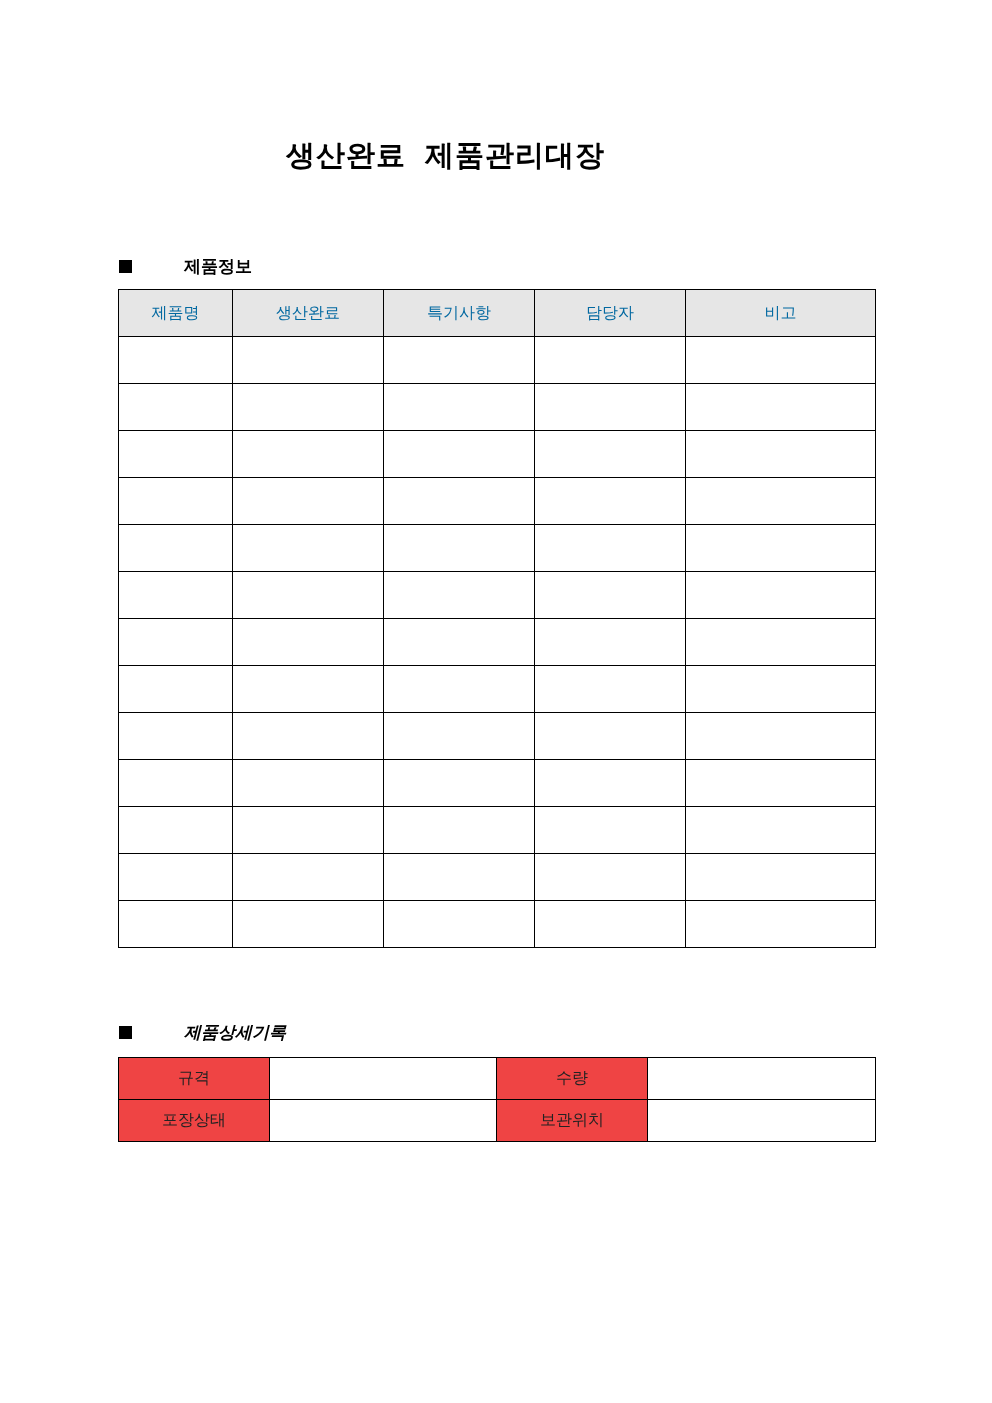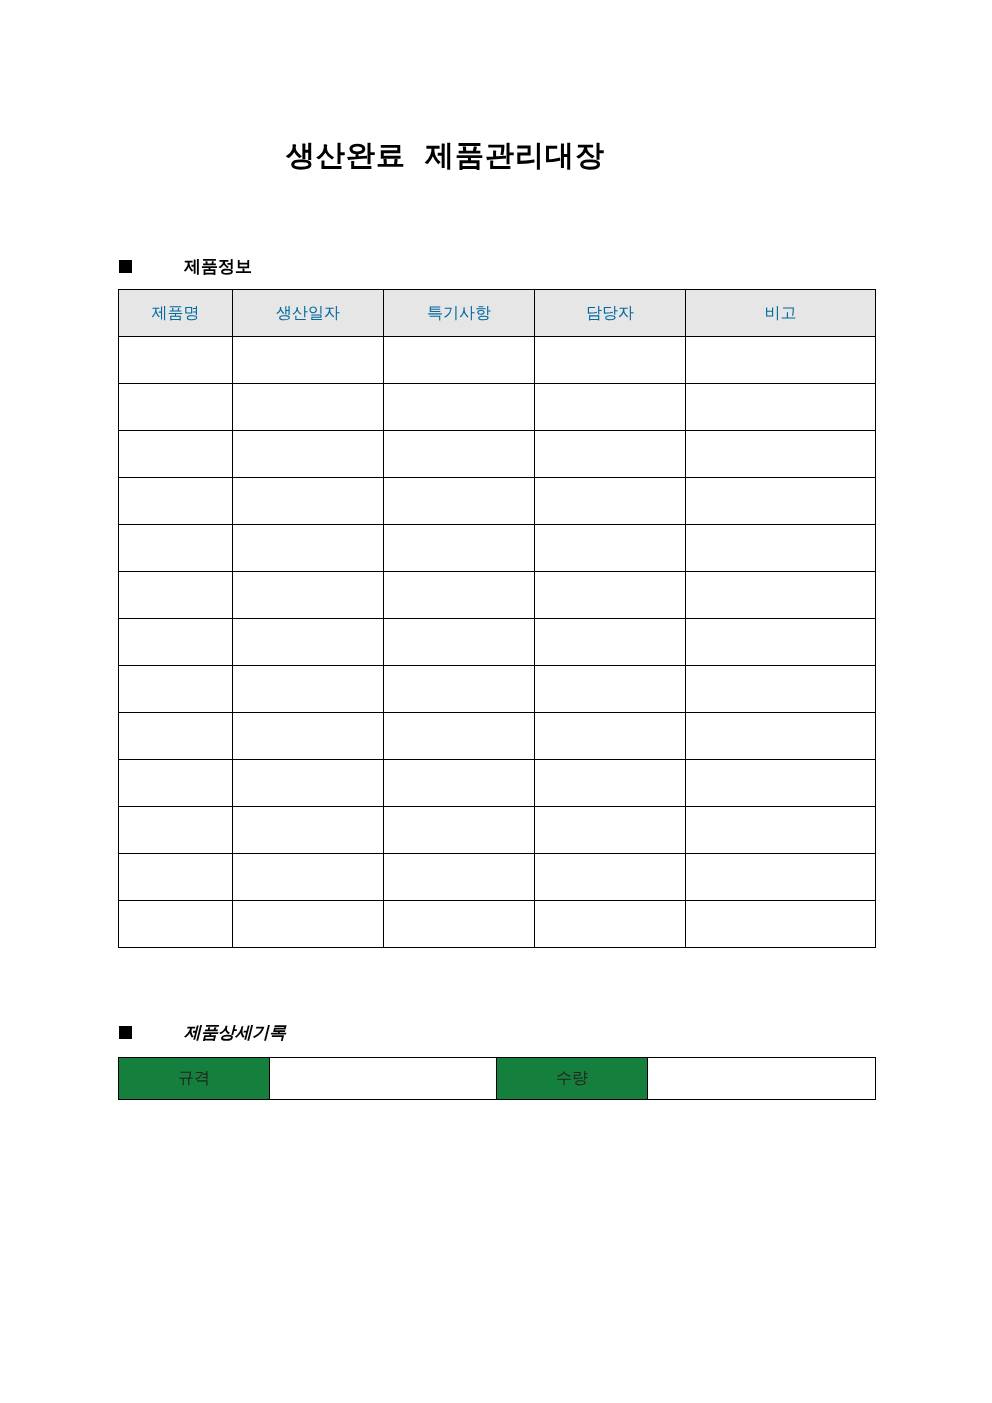--- a/index.html
+++ b/index.html
@@ -8,21 +8,21 @@
   .section-head { position: absolute; left: 119px; font-size: 17px; font-weight: bold; display: flex; align-items: center; gap: 40px; }
   .sq { display: inline-block; width: 13px; height: 13px; background: #000; margin-right: 12px; }
   table { border-collapse: collapse; position: absolute; left: 118px; table-layout: fixed; }
   td, th { border: 1.5px solid #000; padding: 0; font-size: 16px; font-weight: normal; text-align: center; vertical-align: middle; }
   th { background: #e6e6e6; color: #0369a1; }
   .t1 { top: 289px; width: 757px; }
   .t1 th { height: 46px; }
   .t1 td { height: 46px; }
   .t2 { top: 1057px; width: 757px; }
   .t2 td { height: 41px; }
-  .lbl { background: #15803d; color: #222; }
+  .lbl { background: #ef4444; color: #222; }
 </style>
 </head>
 <body>
 
 <div class="title">생산완료 제품관리대장</div>
 
 <div class="section-head" style="top:255px;">
   <span class="sq"></span>
   <span>제품정보</span>
 </div>
@@ -31,21 +31,21 @@
   <colgroup>
     <col style="width:114px">
       <col style="width:151px">
       <col style="width:151px">
       <col style="width:151px">
       <col style="width:190px">
   </colgroup>
   <thead>
     <tr>
       <th>제품명</th>
-      <th>생산일자</th>
+      <th>생산완료</th>
       <th>특기사항</th>
       <th>담당자</th>
       <th>비고</th>
     </tr>
   </thead>
   <tbody id="t1body">
       <tr>
         <td></td>
         <td></td>
         <td></td>
@@ -151,14 +151,20 @@
       <col style="width:151px">
       <col style="width:228px">
   </colgroup>
   <tbody>
       <tr>
     <td class="lbl">규격</td>
     <td></td>
     <td class="lbl">수량</td>
     <td></td>
   </tr>
+  <tr>
+    <td class="lbl">포장상태</td>
+    <td></td>
+    <td class="lbl">보관위치</td>
+    <td></td>
+  </tr>
 </tbody>
   </table>
 
 </body></html>

